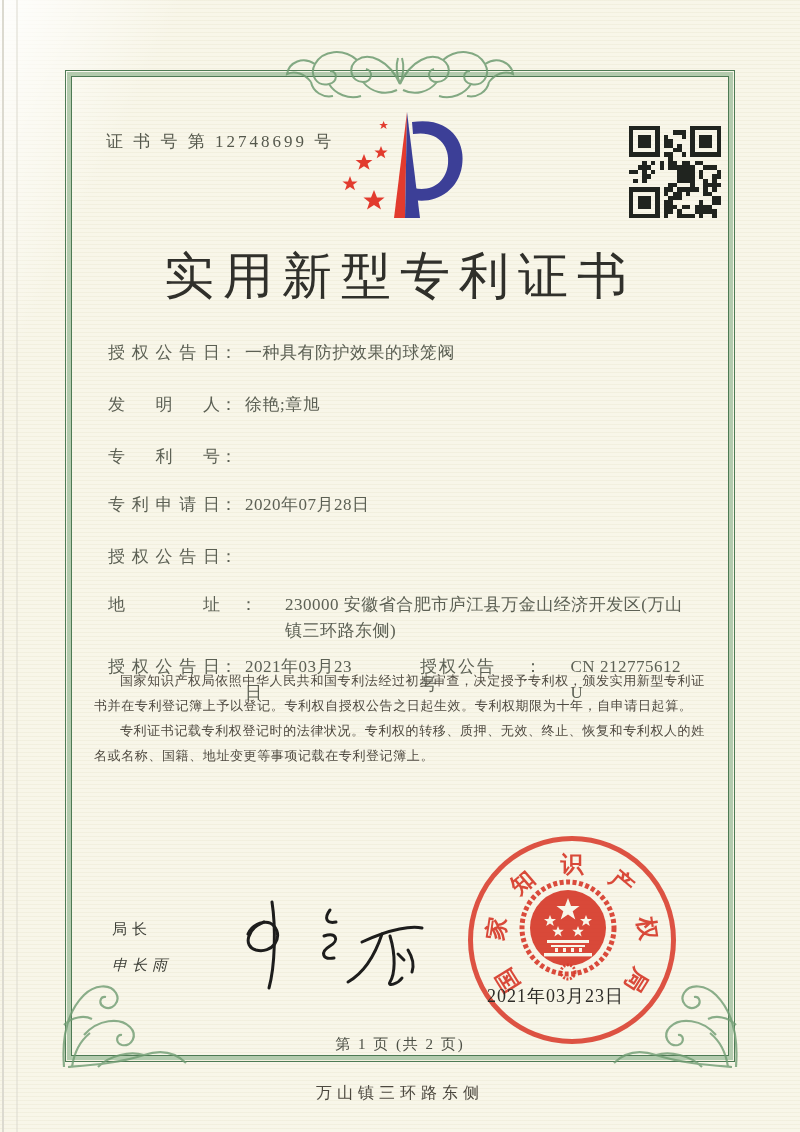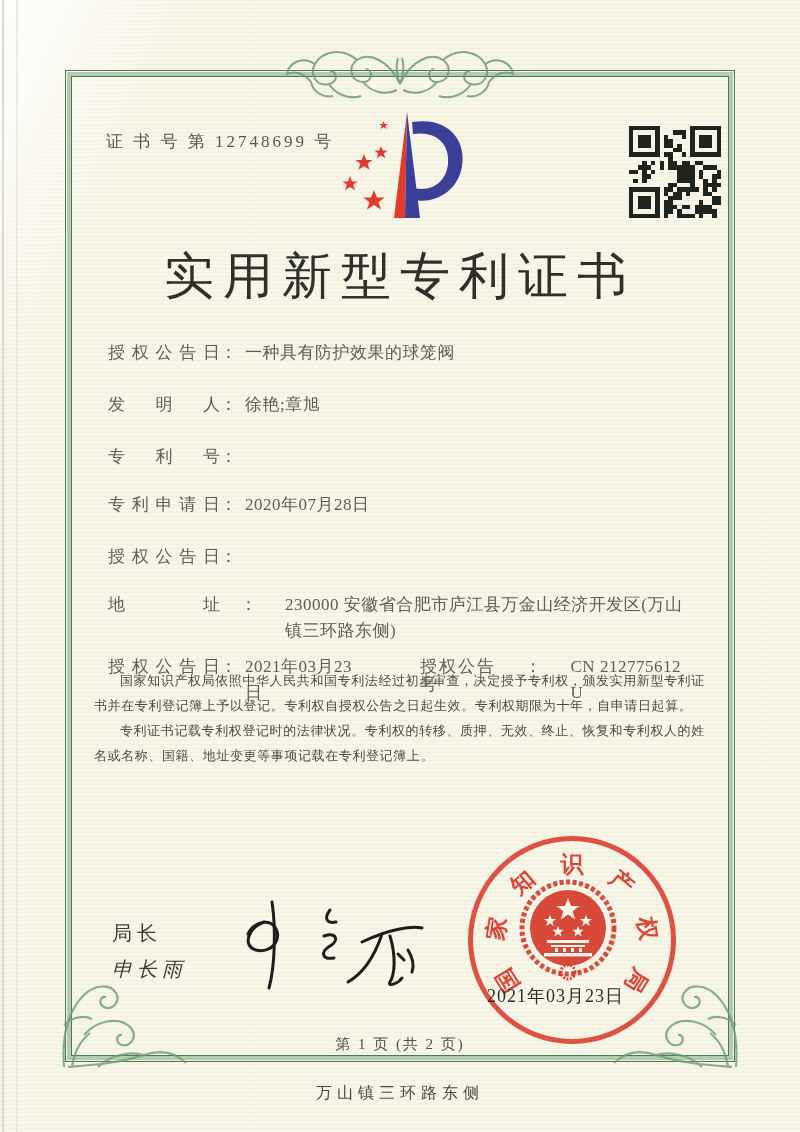--- a/index.html
+++ b/index.html
@@ -39,21 +39,21 @@
   .lbl{display:inline-block;width:112px;text-align:justify;text-align-last:justify;flex:none;}
   .colon{flex:none;margin-right:8px;}
   .val{letter-spacing:.5px;line-height:26px;margin-top:-4px;}
   .pair2{display:flex;margin-left:62px;gap:21px;}
   .pair2 .lbl2{letter-spacing:2px;}
 
   .paras{position:absolute;left:94px;top:668px;width:614px;color:#4f4a41;
     font-size:13px;line-height:25px;letter-spacing:.6px;}
   .paras p{margin:0;text-indent:2em;}
 
-  .official{position:absolute;left:112px;color:#3c3e36;font-size:20px;letter-spacing:5px;text-align:right;}
+  .official{position:absolute;left:112px;color:#3c3e36;font-size:15px;letter-spacing:5px;text-align:right;}
   .official.t{top:920px;}
   .official.n{top:956px;font-style:italic;}
 
   .signature{position:absolute;left:212px;top:884px;}
 
   .seal{position:absolute;left:468px;top:836px;width:208px;height:208px;z-index:2;}
   .seal-ring{position:absolute;inset:0;border:5px solid rgba(216,59,43,.88);border-radius:50%;}
   .seal-chars{position:absolute;inset:0;}
   .seal-chars span{
     position:absolute;left:50%;top:50%;

